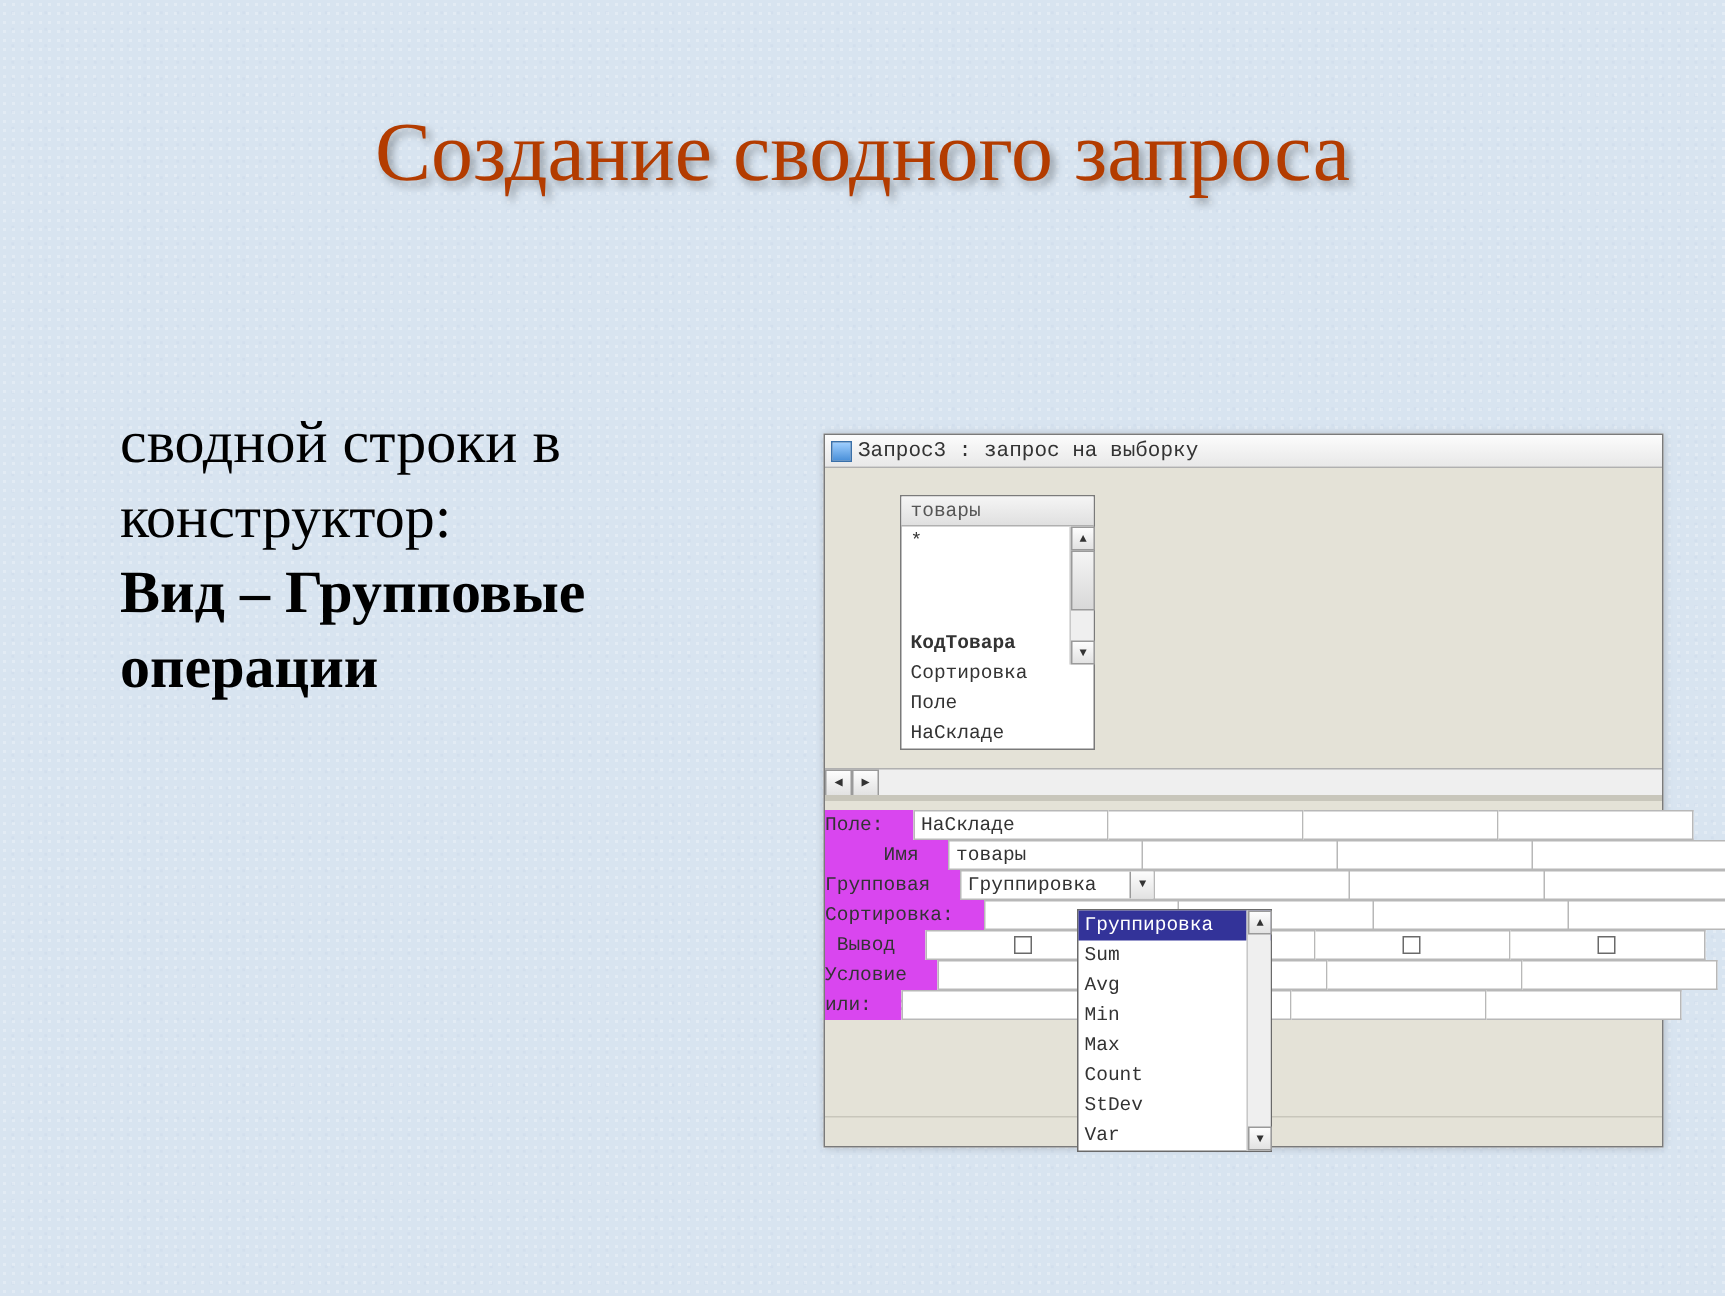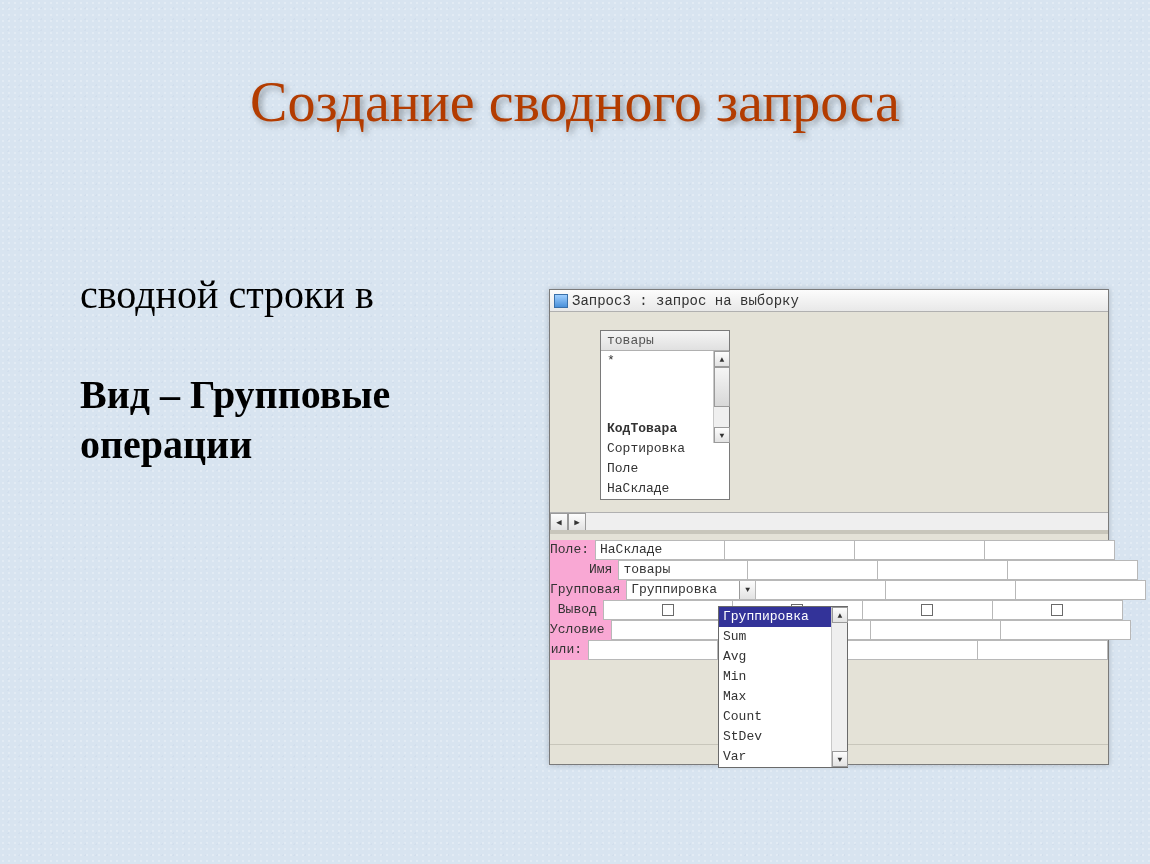--- a/index.html
+++ b/index.html
@@ -146,25 +146,25 @@
     top: 6px; left: 0; right: 0; bottom: 0;
   }
   .grid-row {
     display: flex;
     height: 20px;
     align-items: stretch;
   }
   .grid-row .lbl {
     width: 168px;
     text-align: right;
-    padding-right: 6px;
+    padding-right: 20px;
     font-size: 13px;
     color: #333;
     line-height: 20px;
-    background: #f9a8d4;
+    background: #d946ef;
   }
   .grid-row .cells {
     flex: 1;
     display: flex;
   }
   .grid-row .cell {
     width: 130px;
     border: 1px solid #b8b8b8;
     border-left: none;
     background: #fff;
@@ -229,21 +229,21 @@
   }
 </style>
 </head>
 <body>
 
 <div class="title">Создание сводного запроса</div>
 
 <div class="body-text">
   <br>
   <span>сводной строки в</span><br>
-  <br>
+  <span>конструктор:</span><br>
   <span class="emph">Вид – Групповые операции</span>
 </div>
 
 <div class="shot">
   <div class="win-title">
     <span class="sysicon"></span>
     <span>Запрос3 : запрос на выборку</span>
   </div>
 
   <div class="upper">
@@ -295,20 +295,29 @@
           <div class="cell has-dd">
             <span>Группировка</span>
             <span class="ddbtn">▼</span>
           </div>
           <div class="cell"></div>
           <div class="cell"></div>
           <div class="cell"></div>
         </div>
       </div>
       <div class="grid-row">
+        <div class="lbl">Сортировка:</div>
+        <div class="cells">
+          <div class="cell"></div>
+          <div class="cell"></div>
+          <div class="cell"></div>
+          <div class="cell"></div>
+        </div>
+      </div>
+      <div class="grid-row">
         <div class="lbl">Вывод на экран:</div>
         <div class="cells">
           <div class="cell center"><span class="checkbox"></span></div>
           <div class="cell center"><span class="checkbox"></span></div>
           <div class="cell center"><span class="checkbox"></span></div>
           <div class="cell center"><span class="checkbox"></span></div>
         </div>
       </div>
       <div class="grid-row">
         <div class="lbl">Условие отбора:</div>

